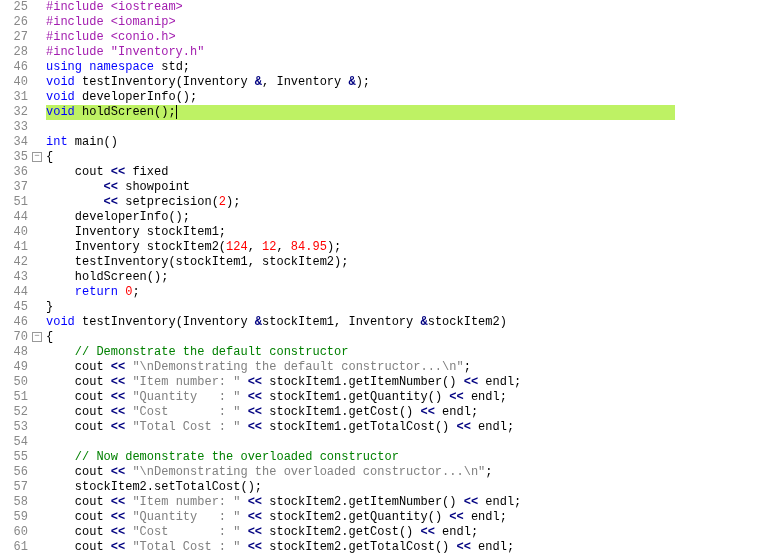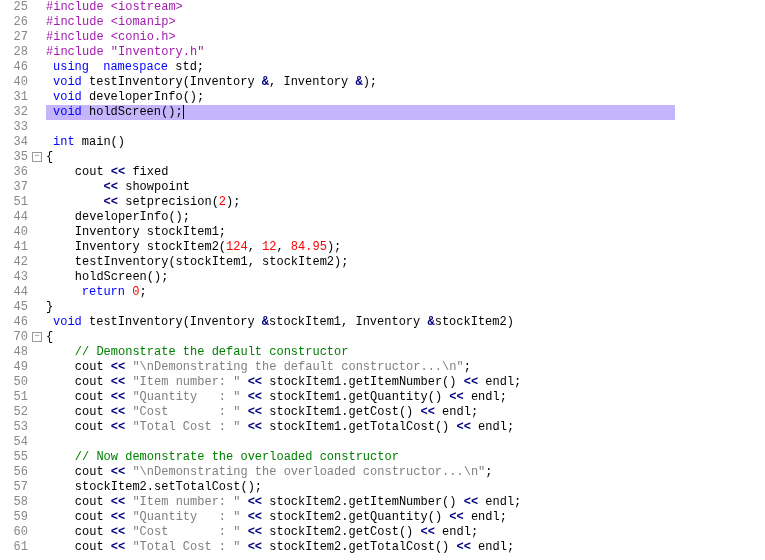--- a/index.html
+++ b/index.html
@@ -2,23 +2,23 @@
 <html><head>
 <meta charset="utf-8">
 <style>
   html,body{margin:0;padding:0;background:#fff;font-family:Consolas,'Courier New',monospace;font-size:12px;line-height:15px;}
   .editor{display:flex;width:675px;}
   .gutter{width:28px;text-align:right;color:#888;padding-right:4px;user-select:none;background:#fff;}
   .fold{width:12px;background:#fff;position:relative;}
   .fold span{position:absolute;left:0;font-size:9px;color:#777;border:1px solid #999;width:8px;height:8px;line-height:7px;text-align:center;}
   .code{flex:1;white-space:pre;padding-left:2px;}
   .ln{height:15px;}
-  .hl{background:#c4b5fd;}
+  .hl{background:#bef264;}
   .pp{color:#a21caf;text-align:right;}      
-  .kw{color:#0000ff;margin-left:7px;}      
+  .kw{color:#0000ff;}      
   .str{color:#808080;}     
   .num{color:#ff0000;}     
   .cm{color:#008000;}
   .op{color:#000080;font-weight:bold;}
   .caret{border-left:1px solid #000;}
 </style>
 </head>
 <body>
 
 <div class="editor">

